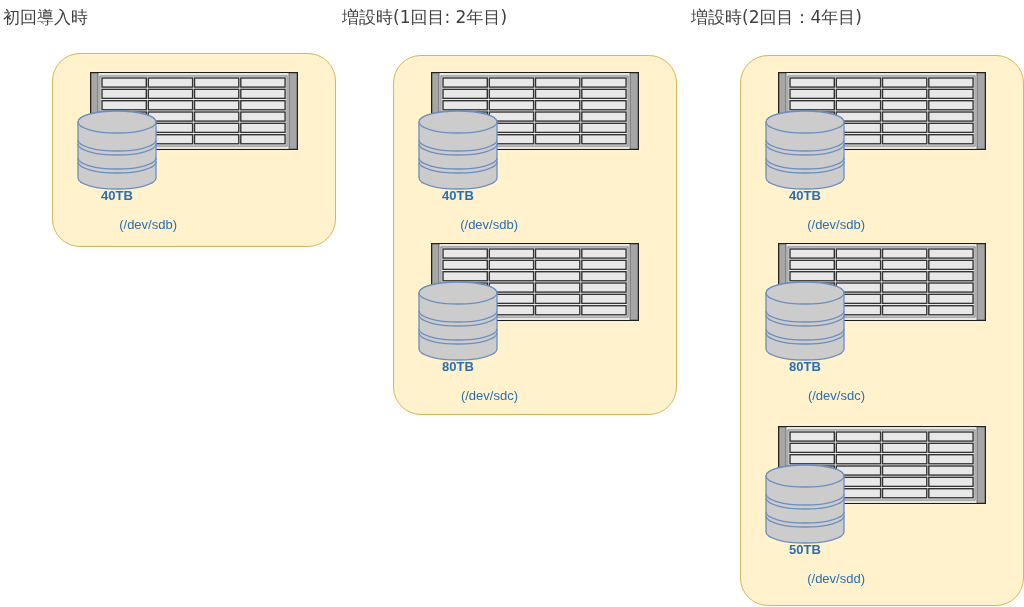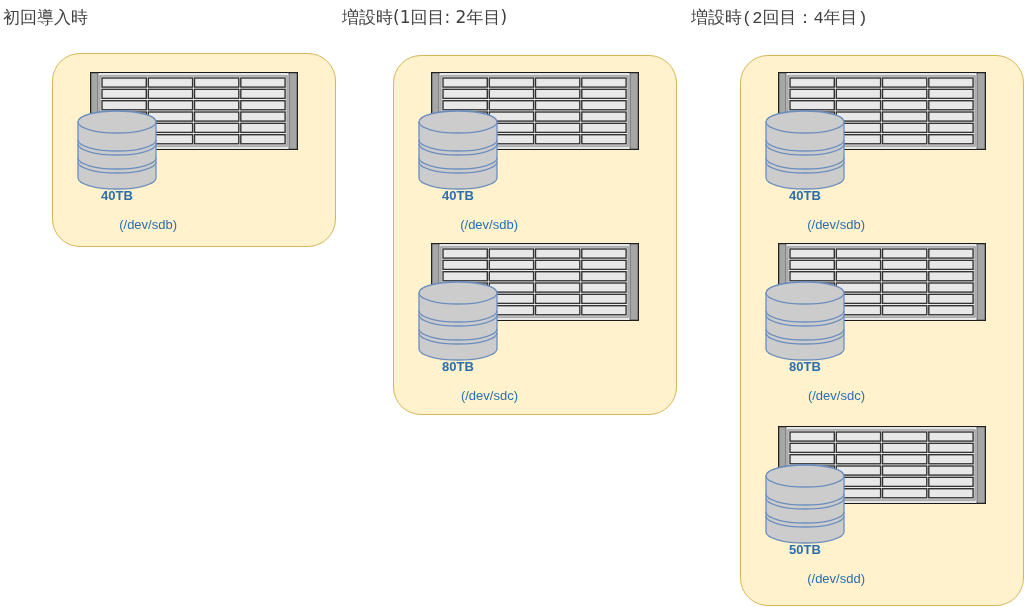--- a/index.html
+++ b/index.html
@@ -16,21 +16,21 @@
                   color: #2a6fb0; font-size: 13px; line-height: 18px;
                   font-family: "Liberation Sans", sans-serif; }
     .disk-label.l1 { top: 115px; font-weight: bold; }
     .disk-label.l2 { top: 144px; text-align: right; }
   </style>
 </head>
 <body>
 
 <div class="title" style="left:3px;">初回導入時</div>
 <div class="title" style="left:342px;">増設時(1回目: 2年目)</div>
-<div class="title" style="left:691px;font-family:Liberation Mono, monospace;">増設時(2回目：4年目)</div>
+<div class="title" style="left:691px;">増設時(2回目：4年目)</div>
 
 <div class="group-box" style="left:52px; top:53px; width:284px; height:194px;"></div>
 <div class="group-box" style="left:393px; top:55px; width:284px; height:360px;"></div>
 <div class="group-box" style="left:740px; top:55px; width:284px; height:551px;"></div>
 
 <div class="unit" style="left:77px; top:72px;">
     <svg class="array" viewBox="0 0 208 78" width="208" height="78">
       <rect x="0.5" y="0.5" width="207" height="77" fill="#e6e6e6" stroke="#1a1a1a" stroke-width="1"></rect>
       <rect x="1" y="1" width="7" height="76" fill="#a6a6a6" stroke="#333" stroke-width="0.6"></rect>
       <rect x="199" y="1" width="8" height="76" fill="#a6a6a6" stroke="#333" stroke-width="0.6"></rect>

